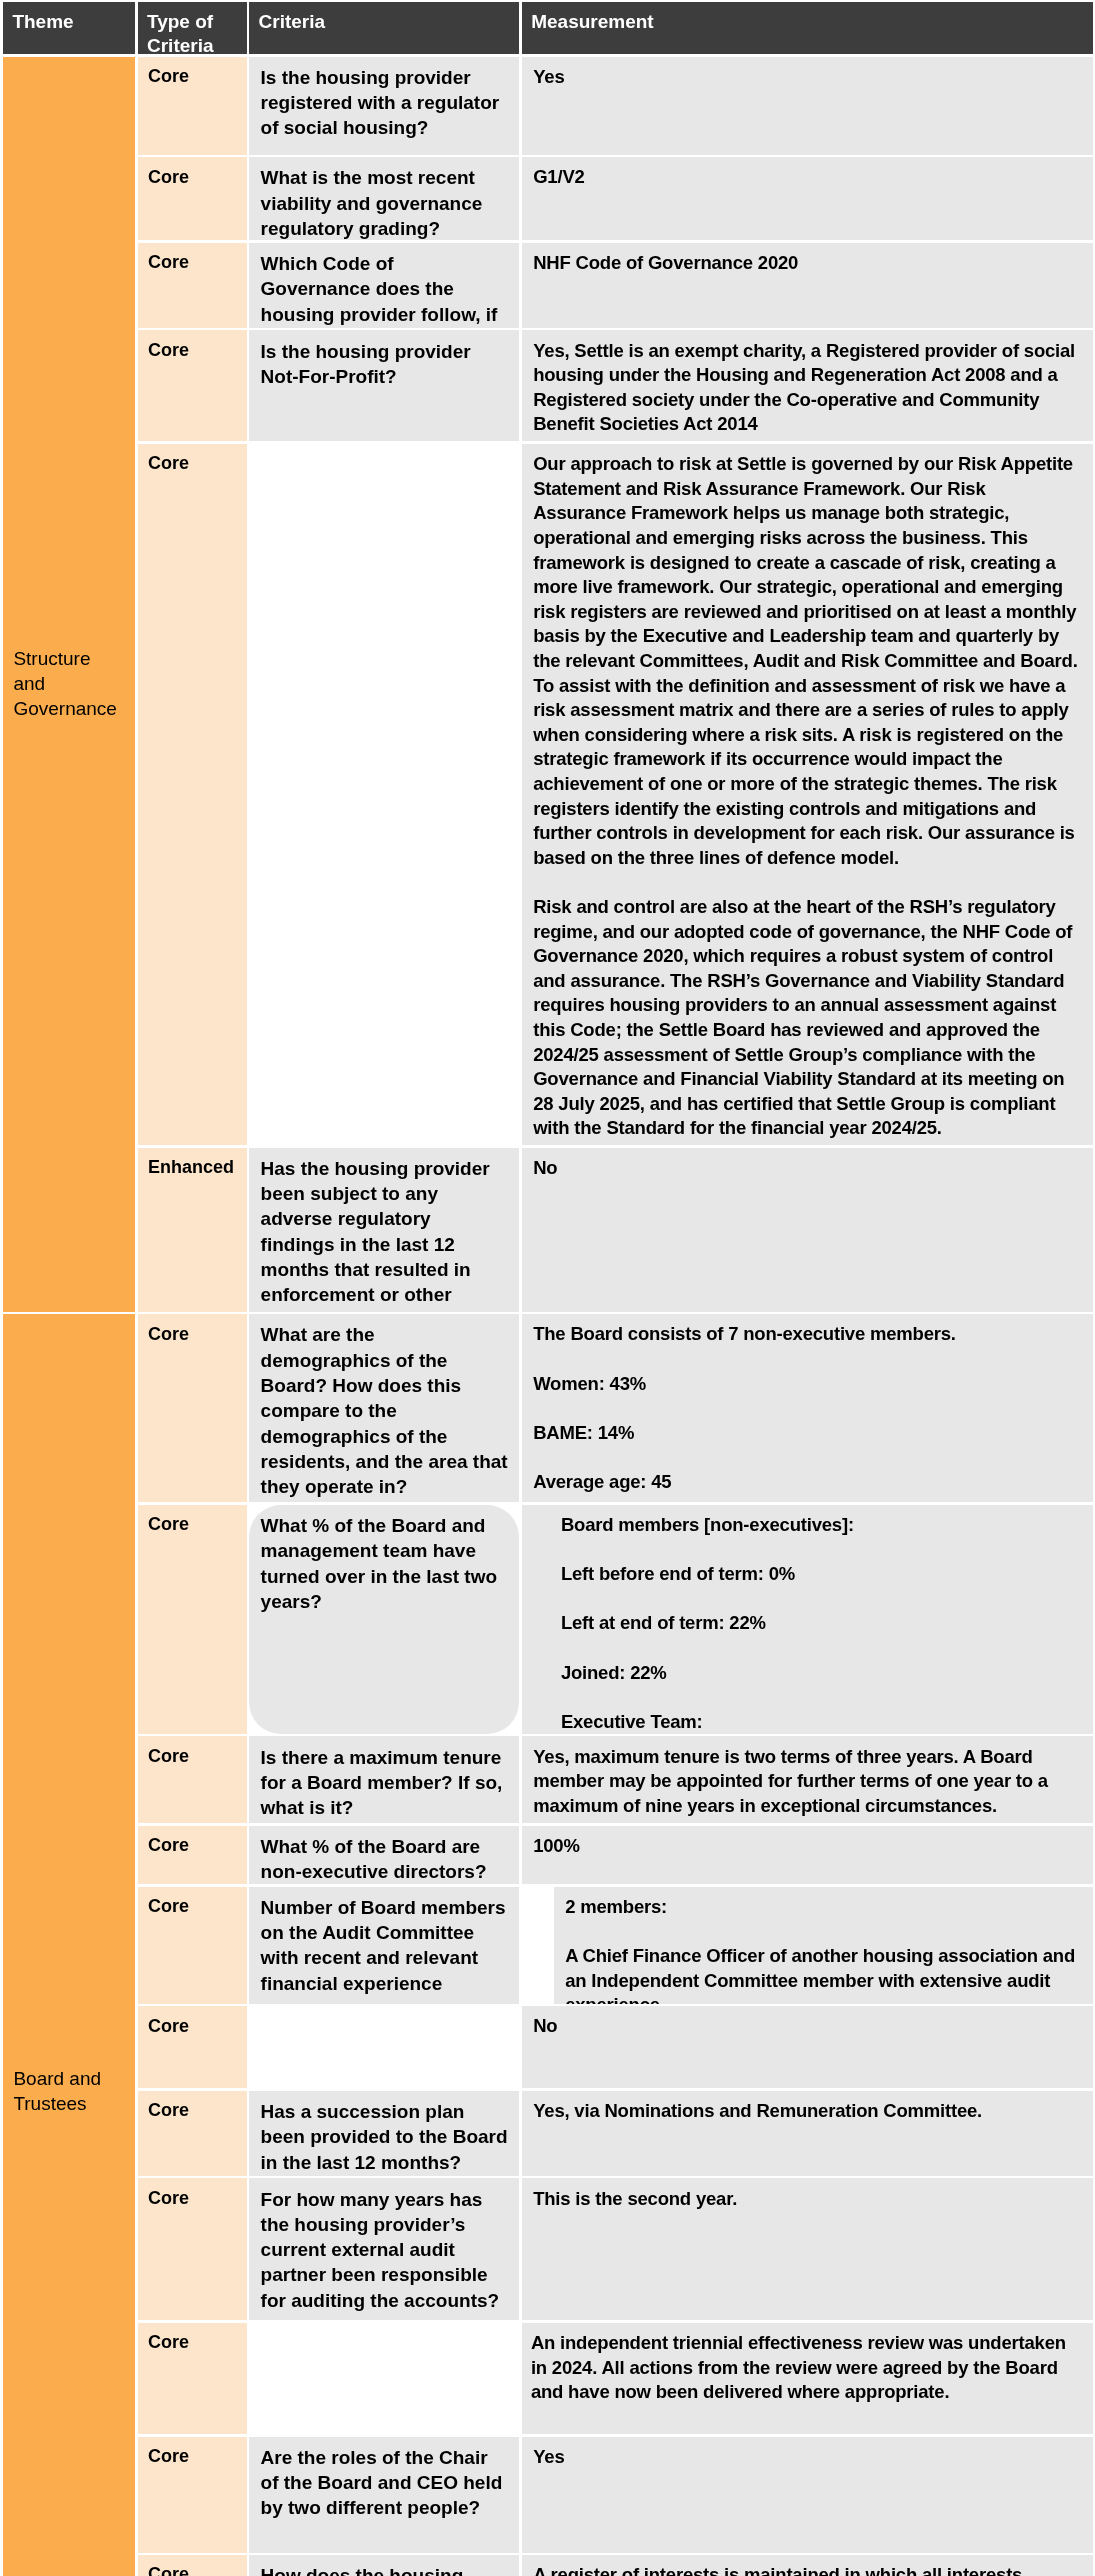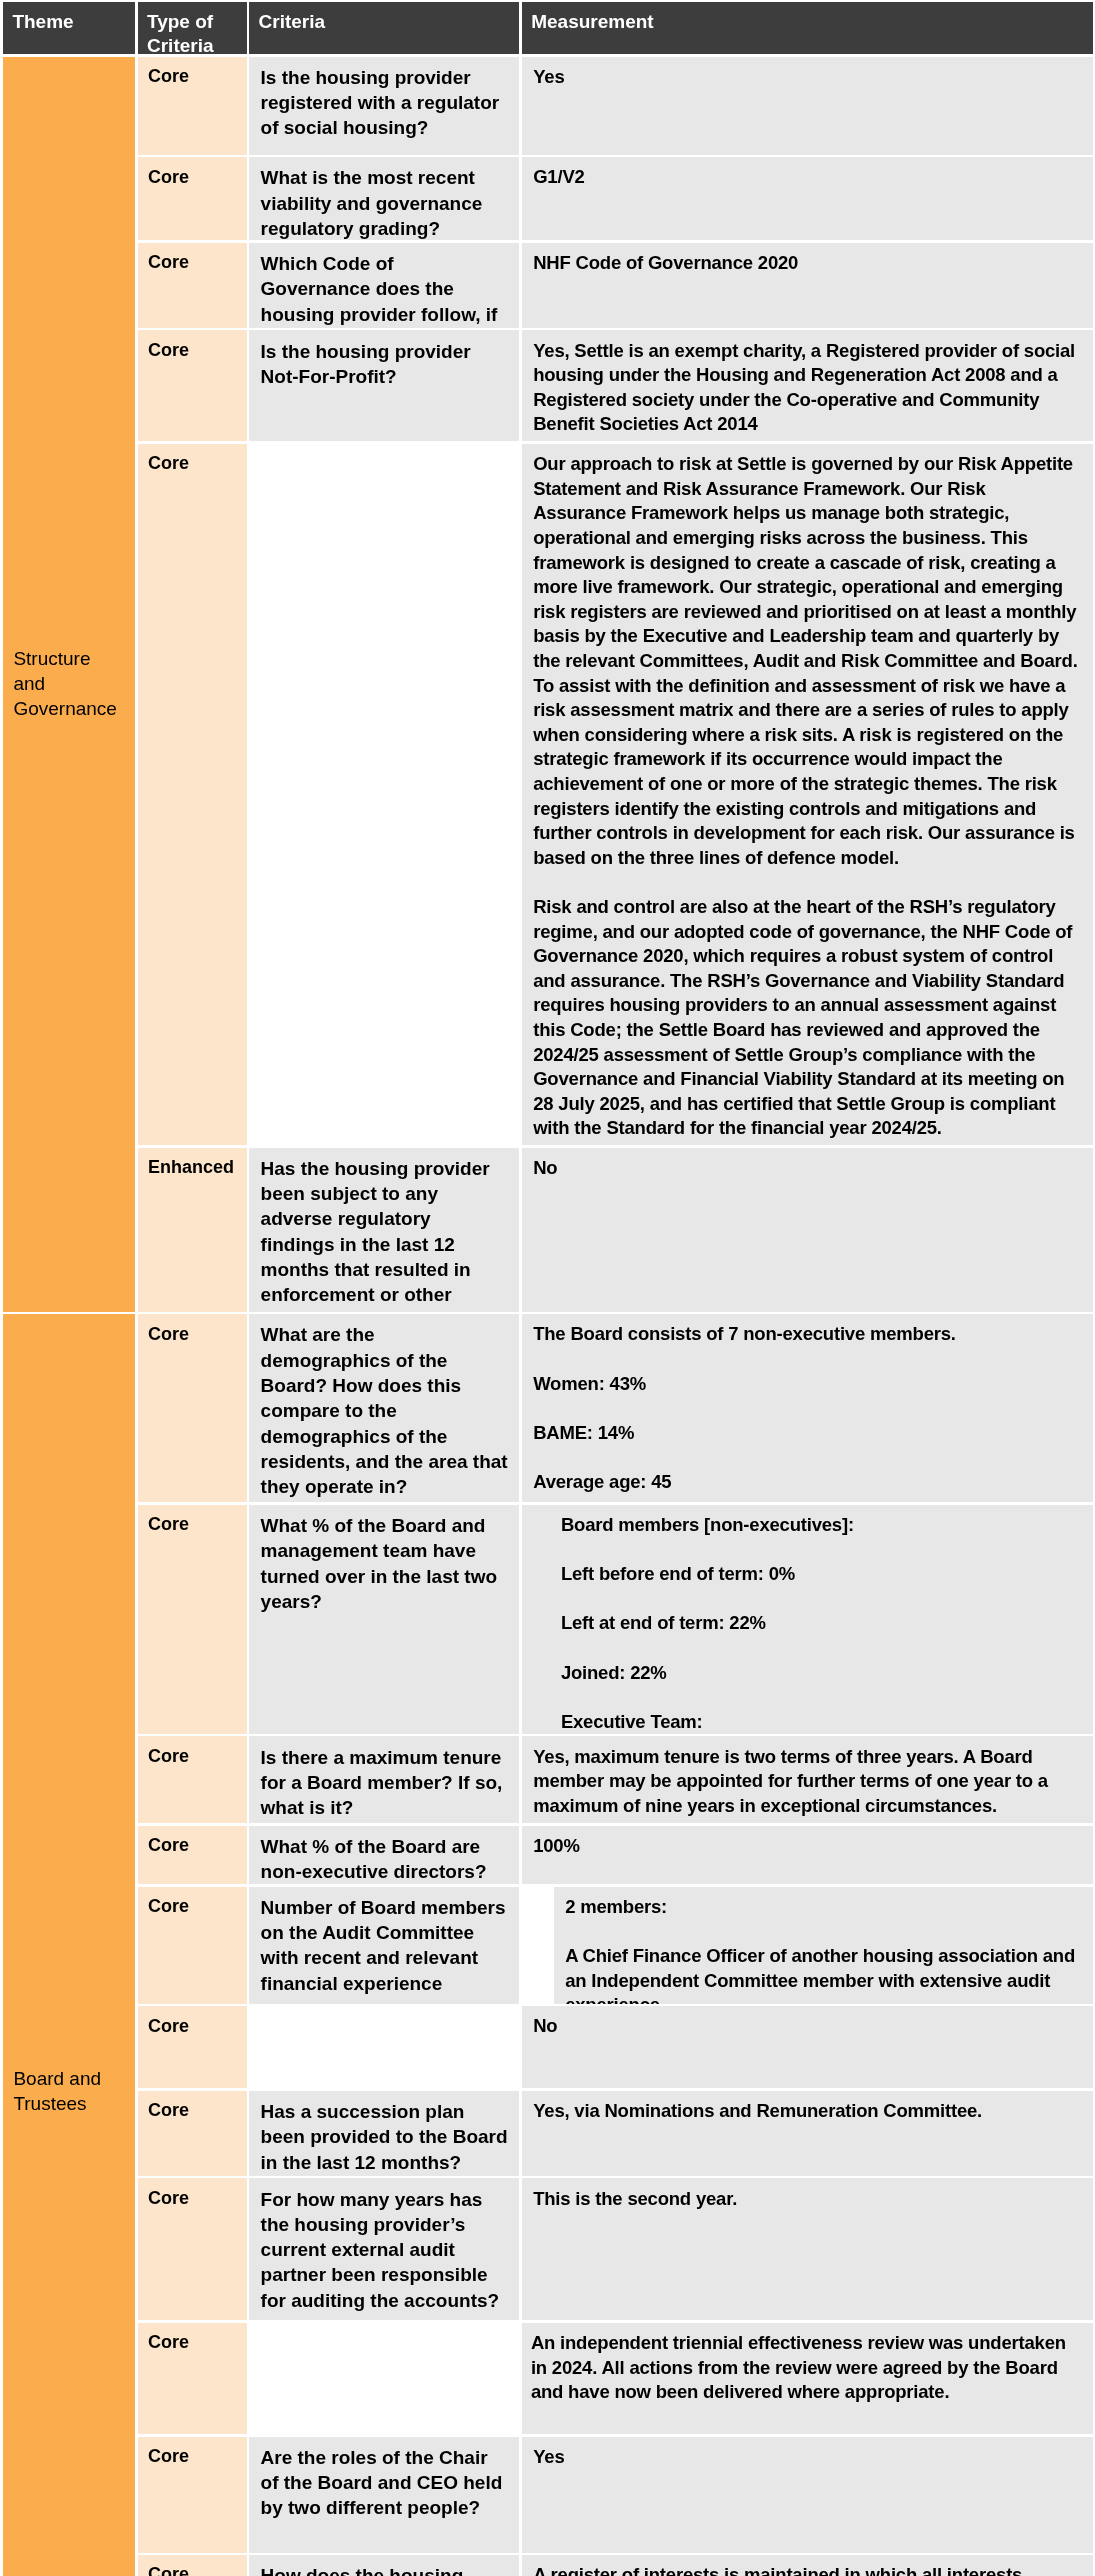--- a/index.html
+++ b/index.html
@@ -50,21 +50,21 @@
 Women: 43%
 
 BAME: 14%
 
 Average age: 45
 
 Average tenure: 3 years, 7 months
 
 Core or work-limiting disability: 0%</div>
       <div class="cell type" style="grid-area: 9 / 2;">Core</div>
-      <div class="cell crit" style="grid-area: 9 / 3;">What % of the Board and management team have turned over in the last two years?</div>
+      <div class="cell crit" style="grid-area: 9 / 3; border-radius: 32px;">What % of the Board and management team have turned over in the last two years?</div>
       <div class="cell meas" style="grid-area: 9 / 4; padding-left: 39px;">Board members [non-executives]:
 
 Left before end of term: 0%
 
 Left at end of term:  22%
 
 Joined: 22%
 
 Executive Team:
 

